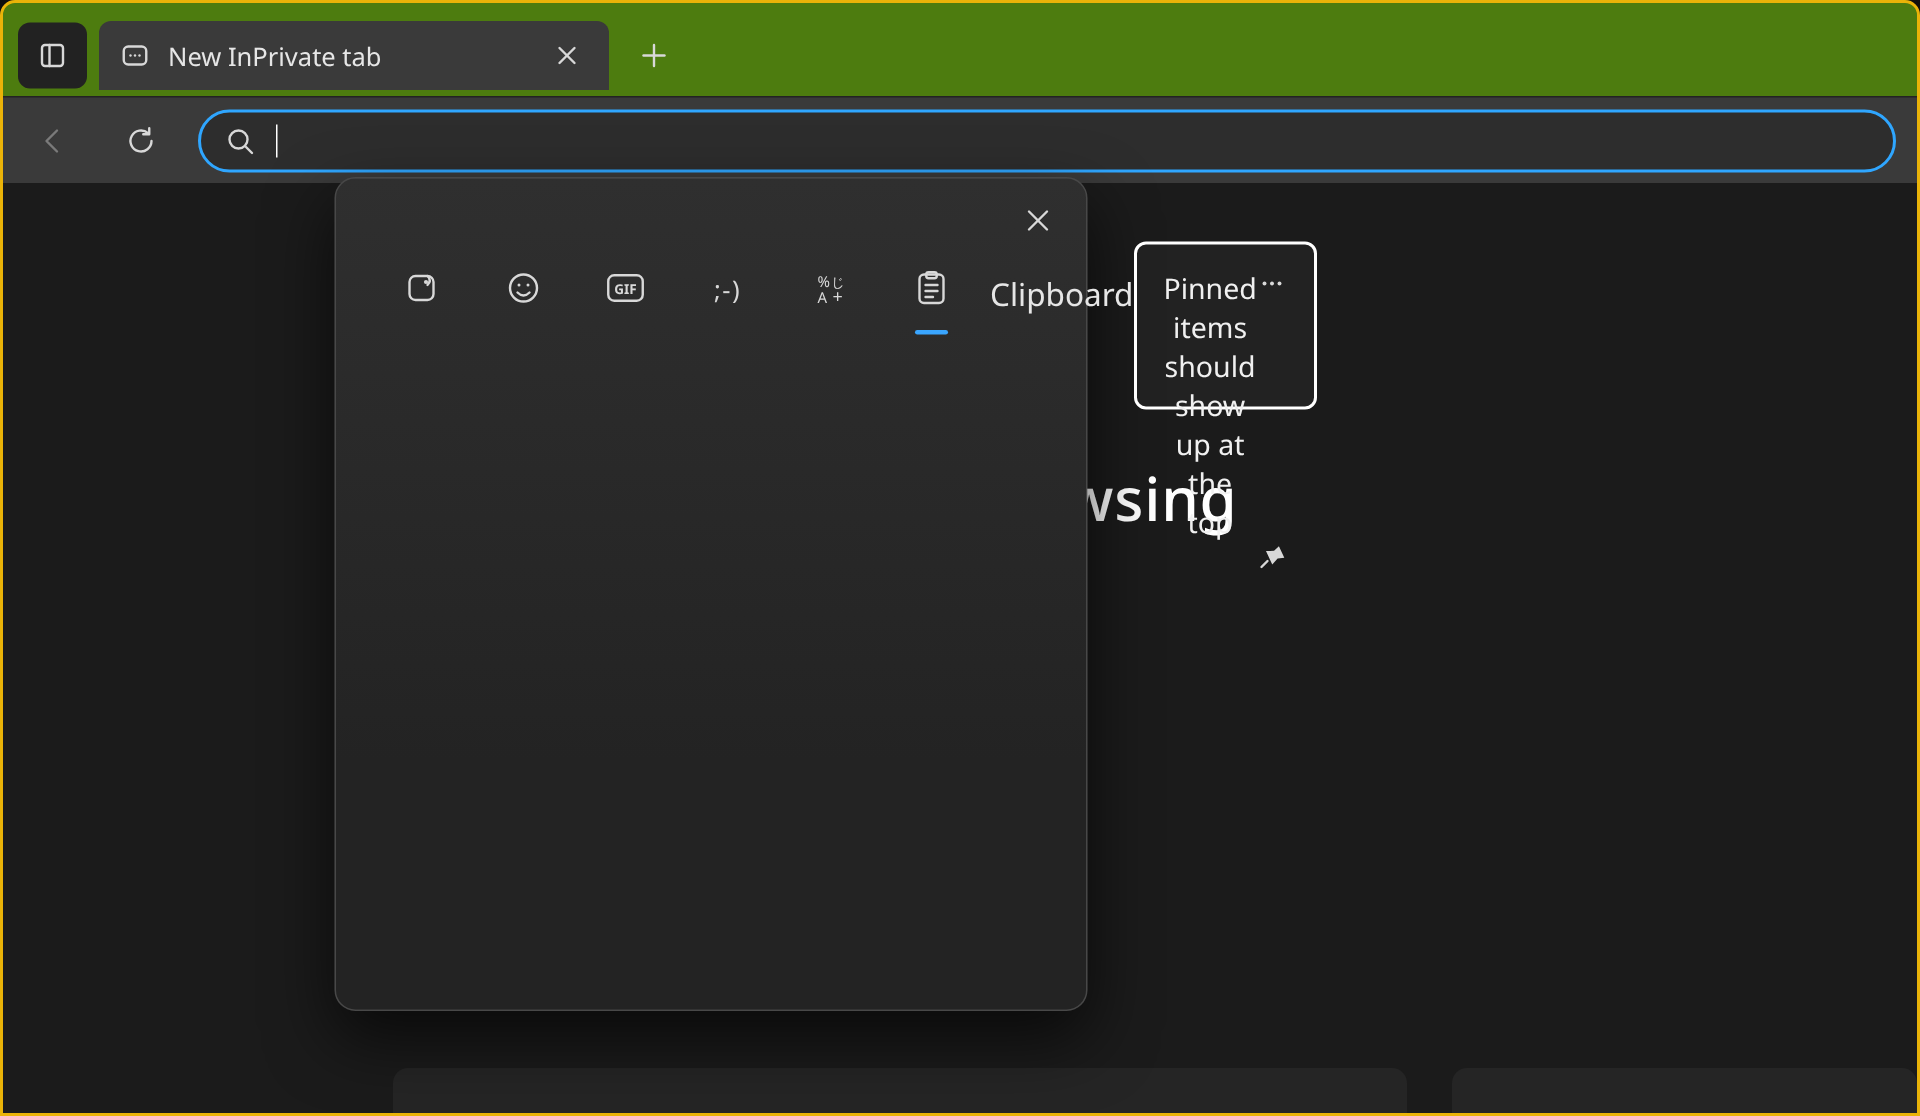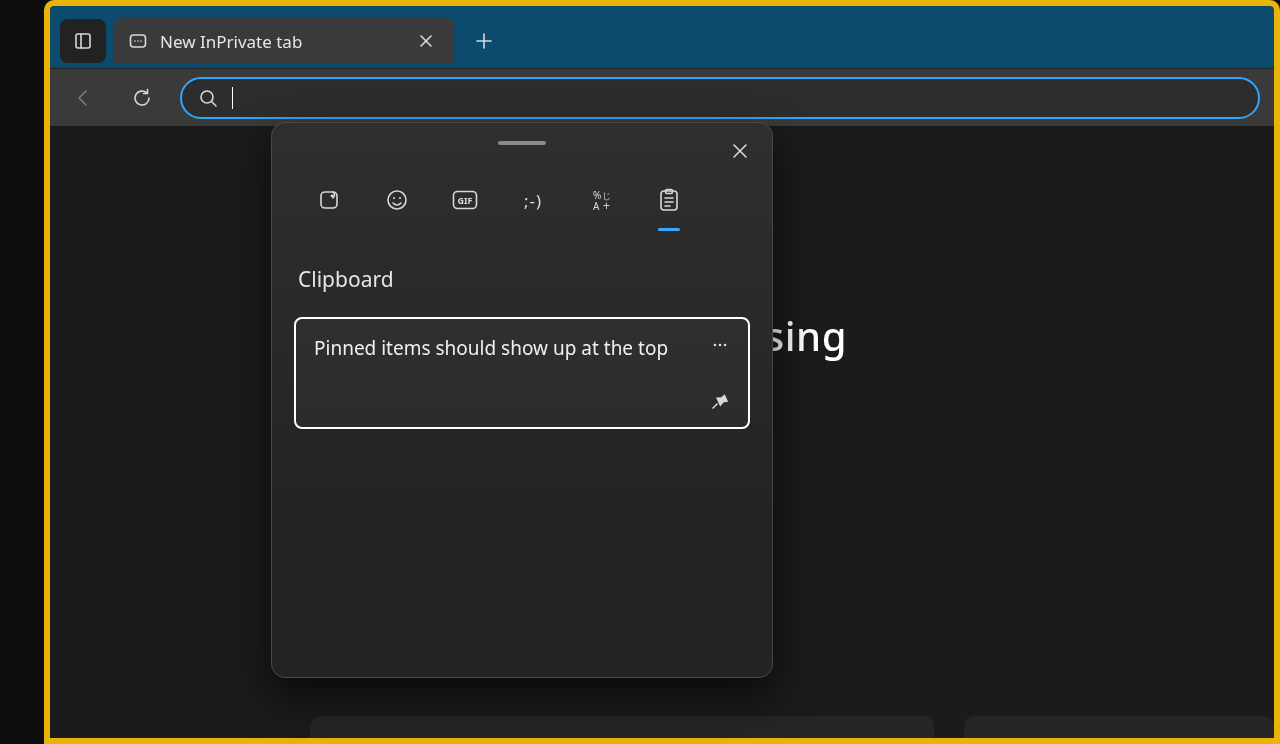--- a/index.html
+++ b/index.html
@@ -1,18 +1,18 @@
 <!DOCTYPE html>
 <html><head>
 <meta charset="utf-8">
 <style>
   * { margin:0; padding:0; box-sizing:border-box; font-family:"Segoe UI",system-ui,sans-serif; }
   html,body { width:1280px; height:744px; overflow:hidden; background:#0e0e0e; color:#e6e6e6; }
   
-  .window { position:absolute; inset:0; border:6px solid #eab308; border-radius:10px 10px 0 0; background:#0c4a6e;margin-left:44px; }
+  .window { position:absolute; inset:0; border:2px solid #eab308; border-radius:10px 10px 0 0; background:#4d7c0f; }
   
   .tabstrip { height:62px; display:flex; align-items:center; padding:8px 10px 0 10px; gap:8px; background:transparent; }
   .tab-actions-btn { width:46px; height:44px; border-radius:8px; display:flex; align-items:center; justify-content:center; background:#222; }
   .tab { display:flex; align-items:center; height:46px; padding:0 14px; gap:12px; background:#3a3a3a; border-radius:8px 8px 0 0; min-width:340px; }
   .tab .title { font-size:17px; color:#e6e6e6; flex:1; }
   .tab .close { width:28px; height:28px; display:flex; align-items:center; justify-content:center; }
   .newtab { width:44px; height:44px; display:flex; align-items:center; justify-content:center; }
   
   .toolbar { height:58px; display:flex; align-items:center; padding:0 14px; gap:18px; background:#3a3a3a; border-top:1px solid #232323; }
   .nav-btn { width:40px; height:40px; display:flex; align-items:center; justify-content:center; border-radius:6px; }
@@ -21,21 +21,21 @@
   @keyframes blink { 50% { opacity:0; } }
   
   .page { position:relative; height:calc(100% - 120px); background:#1b1b1b; overflow:hidden; }
   .center { position:absolute; left:50%; top:60px; transform:translateX(-50%); display:flex; flex-direction:column; align-items:center; }
   .avatar { width:92px; height:92px; border-radius:50%; background:#222; display:flex; align-items:center; justify-content:center; margin-bottom:30px; overflow:hidden; }
   .headline { font-size:40px; font-weight:500; color:#fff; letter-spacing:.5px; }
   .subbar { position:absolute; top:408px; left:260px; right:0; height:64px; background:#252525; border-radius:32px 0 0 32px; display:flex; align-items:center; padding-left:460px; font-size:18px; color:#ccc; }
   .cards { position:absolute; top:590px; left:260px; right:0; height:120px; display:flex; gap:30px; }
   .card { flex:1; background:#252525; border-radius:10px; }
   
-  .panel { position:absolute; left:221px; top:116px; width:502px; height:556px; background:linear-gradient(180deg,#2f2f2f 0%,#232323 70%); border:1px solid #484848; border-radius:14px; box-shadow:0 18px 44px rgba(0,0,0,.65); padding:18px 22px; display:flex; flex-direction:column; }
+  .panel { position:absolute; left:221px; top:116px; width:502px; height:556px; background:linear-gradient(180deg,#2f2f2f 0%,#232323 70%); border:1px solid #484848; border-radius:14px; box-shadow:0 18px 44px rgba(0,0,0,.65); padding:18px 22px; display:flex; flex-direction:row; }
   .panel .grabber { width:48px; height:4px; border-radius:2px; background:#8a8a8a; align-self:center; margin-top:0; }
   .panel .close-btn { position:absolute; right:18px; top:14px; width:28px; height:28px; display:flex; align-items:center; justify-content:center; }
   .panel-tabs { display:flex; gap:30px; margin-top:36px; padding:0 16px; }
   .panel-tab { width:38px; height:38px; display:flex; align-items:center; justify-content:center; position:relative; }
   .panel-tab.active::after { content:""; position:absolute; bottom:-12px; left:8px; right:8px; height:3px; background:#3aa6ff; border-radius:2px; }
   .section-title { font-size:21px; margin-top:46px; margin-left:4px; color:#e6e6e6; }
   .clip-item { margin-top:24px; border:2px solid #fff; border-radius:8px; background:rgba(255,255,255,.03); height:112px; padding:16px 18px; display:flex; flex-direction:column; justify-content:space-between; }
   .clip-item .text { font-size:19px; color:#f0f0f0;text-align:center; }
   .clip-item .row { display:flex; justify-content:flex-end; gap:16px; }
   .clip-item .more { align-self:flex-start; }

